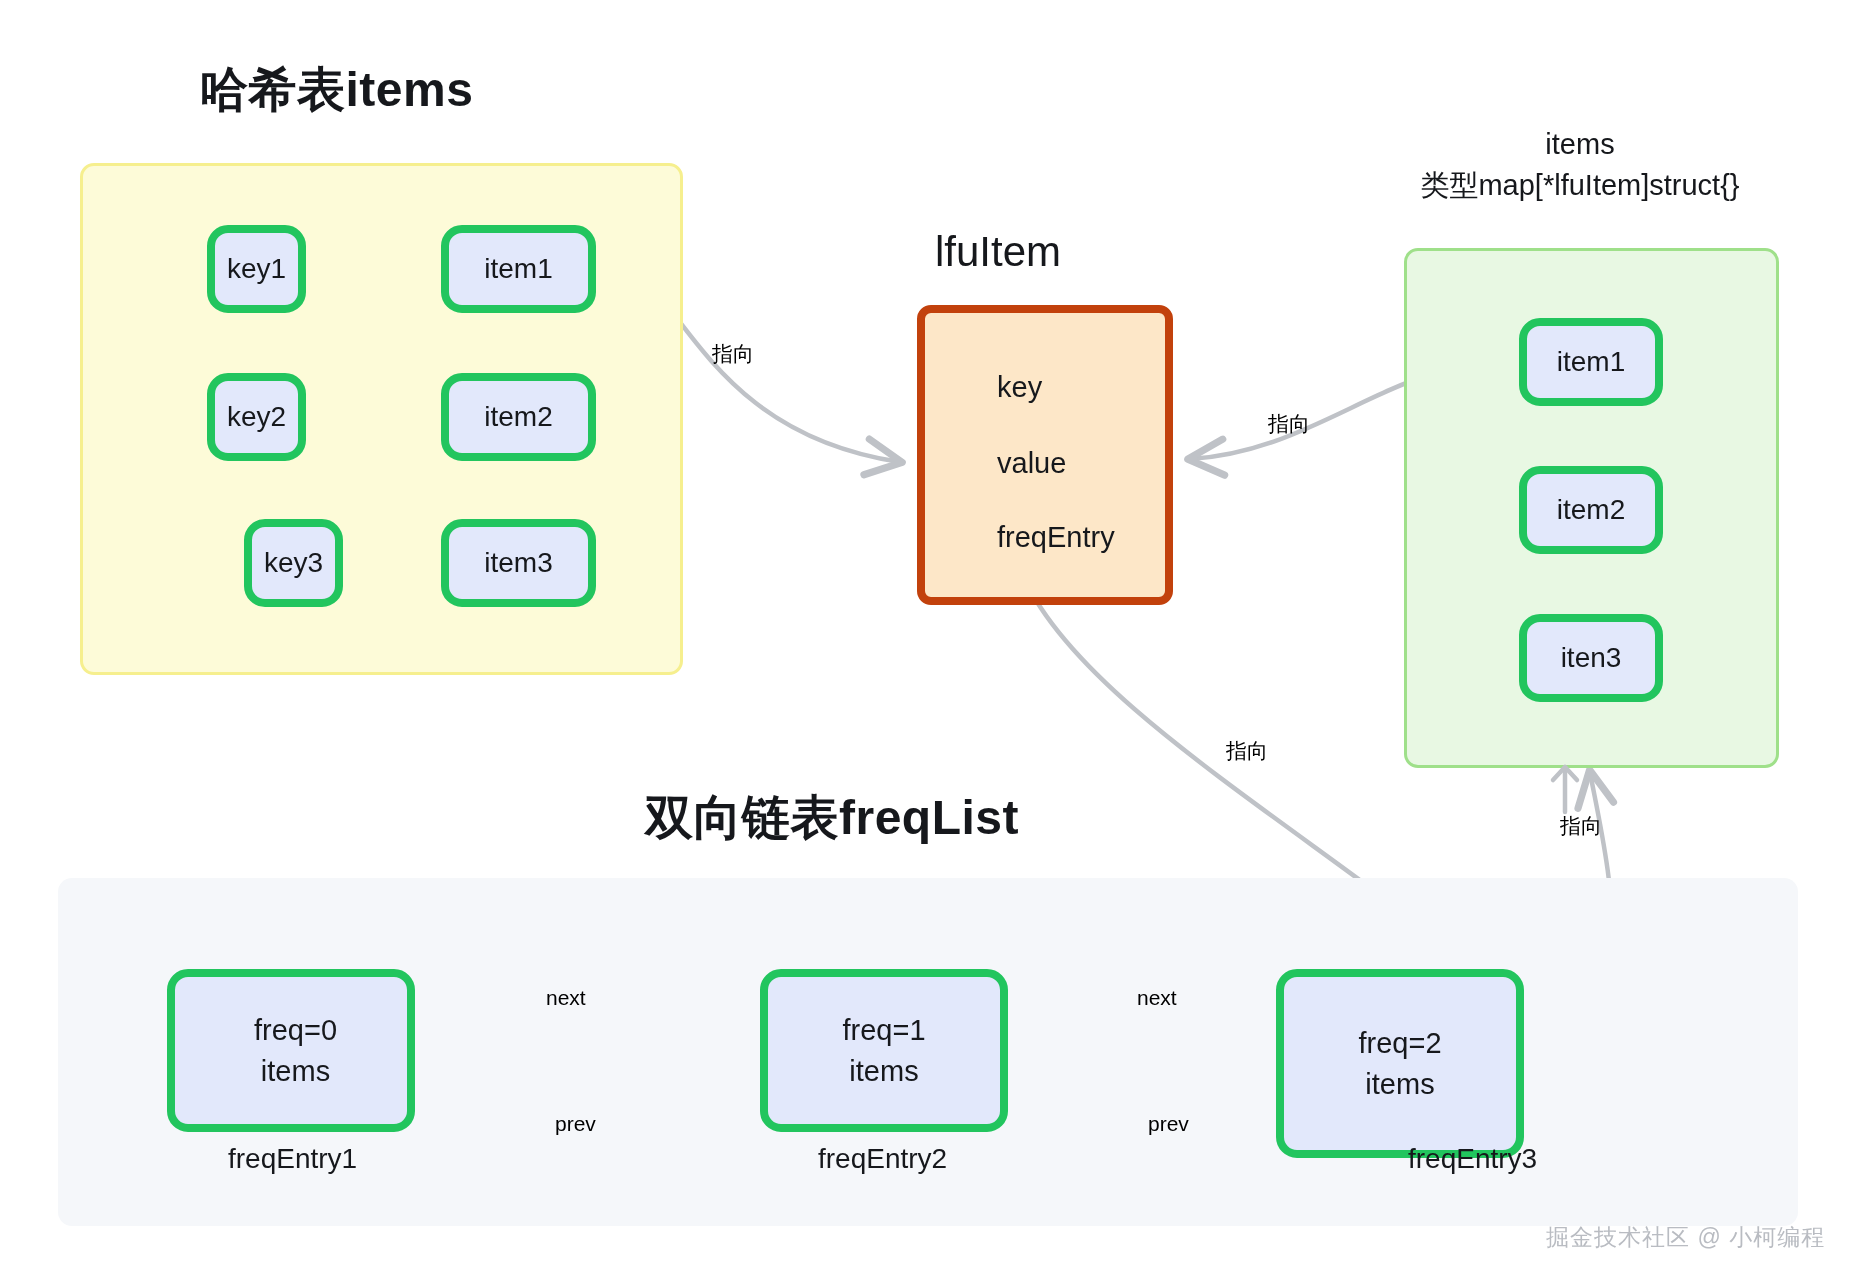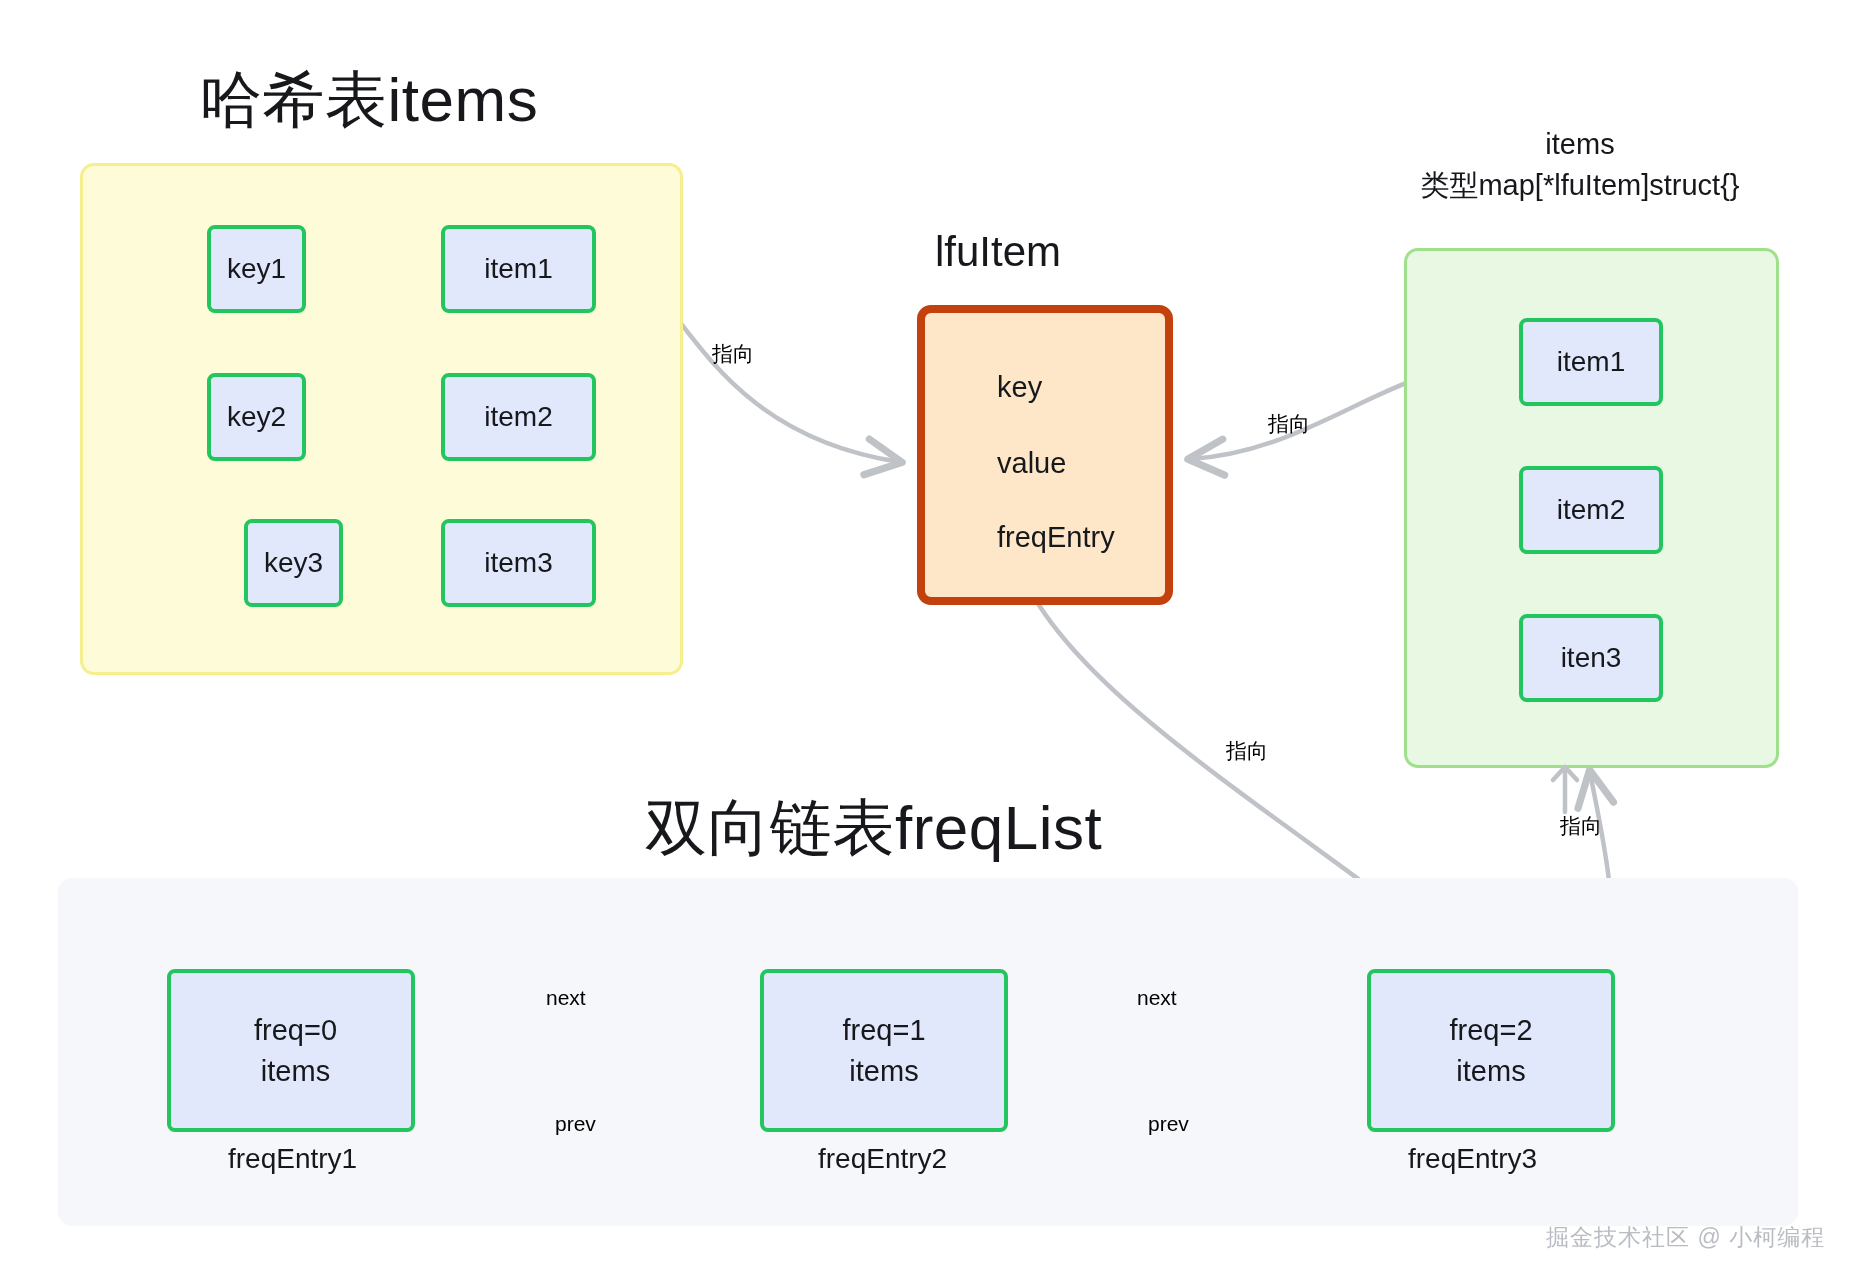--- a/index.html
+++ b/index.html
@@ -15,22 +15,22 @@
     position: relative;
     width: 1856px;
     height: 1282px;
     background: #ffffff;
     overflow: hidden;
   }
   .abs { position: absolute; }
 
   
   .section-title {
-    font-size: 62px;
-    font-weight: 400;
+    font-size: 48px;
+    font-weight: 700;
     color: #16181c;
     white-space: nowrap;
     letter-spacing: 0.5px;
   }
   .mid-title {
     font-size: 42px;
     font-weight: 400;
     color: #16181c;
     white-space: nowrap;
   }
@@ -63,22 +63,22 @@
   .orange-box {
     background: #fde7c8;
     border: 8px solid #c2410c;
     border-radius: 14px;
     box-sizing: border-box;
   }
 
   
   .node {
     background: #e2e8fb;
-    border: 4px solid #22c55e;
-    border-radius: 8px;
+    border: 8px solid #22c55e;
+    border-radius: 21px;
     box-sizing: border-box;
     display: flex;
     align-items: center;
     justify-content: center;
     font-size: 28px;
     color: #16181c;
     text-align: center;
     line-height: 1.38;
   }
   .node.freq {
@@ -215,21 +215,21 @@
     <span>items</span>
   </div>
   <div class="abs cap-label" style="left:228px; top:1143px;">freqEntry1</div>
 
   <div class="abs node freq" style="left:760px; top:969px; width:248px; height:163px;">
     <span>freq=1</span>
     <span>items</span>
   </div>
   <div class="abs cap-label" style="left:818px; top:1143px;">freqEntry2</div>
 
-  <div class="abs node freq" style="left:1367px; top:969px; width:248px; height:163px;">
+  <div class="abs node freq" style="left:1276px; top:969px; width:248px; height:189px;">
     <span>freq=2</span>
     <span>items</span>
   </div>
   <div class="abs cap-label" style="left:1408px; top:1143px;">freqEntry3</div>
 
   <div class="abs edge-label" style="left:546px; top:986px;">next</div>
   <div class="abs edge-label" style="left:1137px; top:986px;">next</div>
   <div class="abs edge-label" style="left:555px; top:1112px;">prev</div>
   <div class="abs edge-label" style="left:1148px; top:1112px;">prev</div>
 

